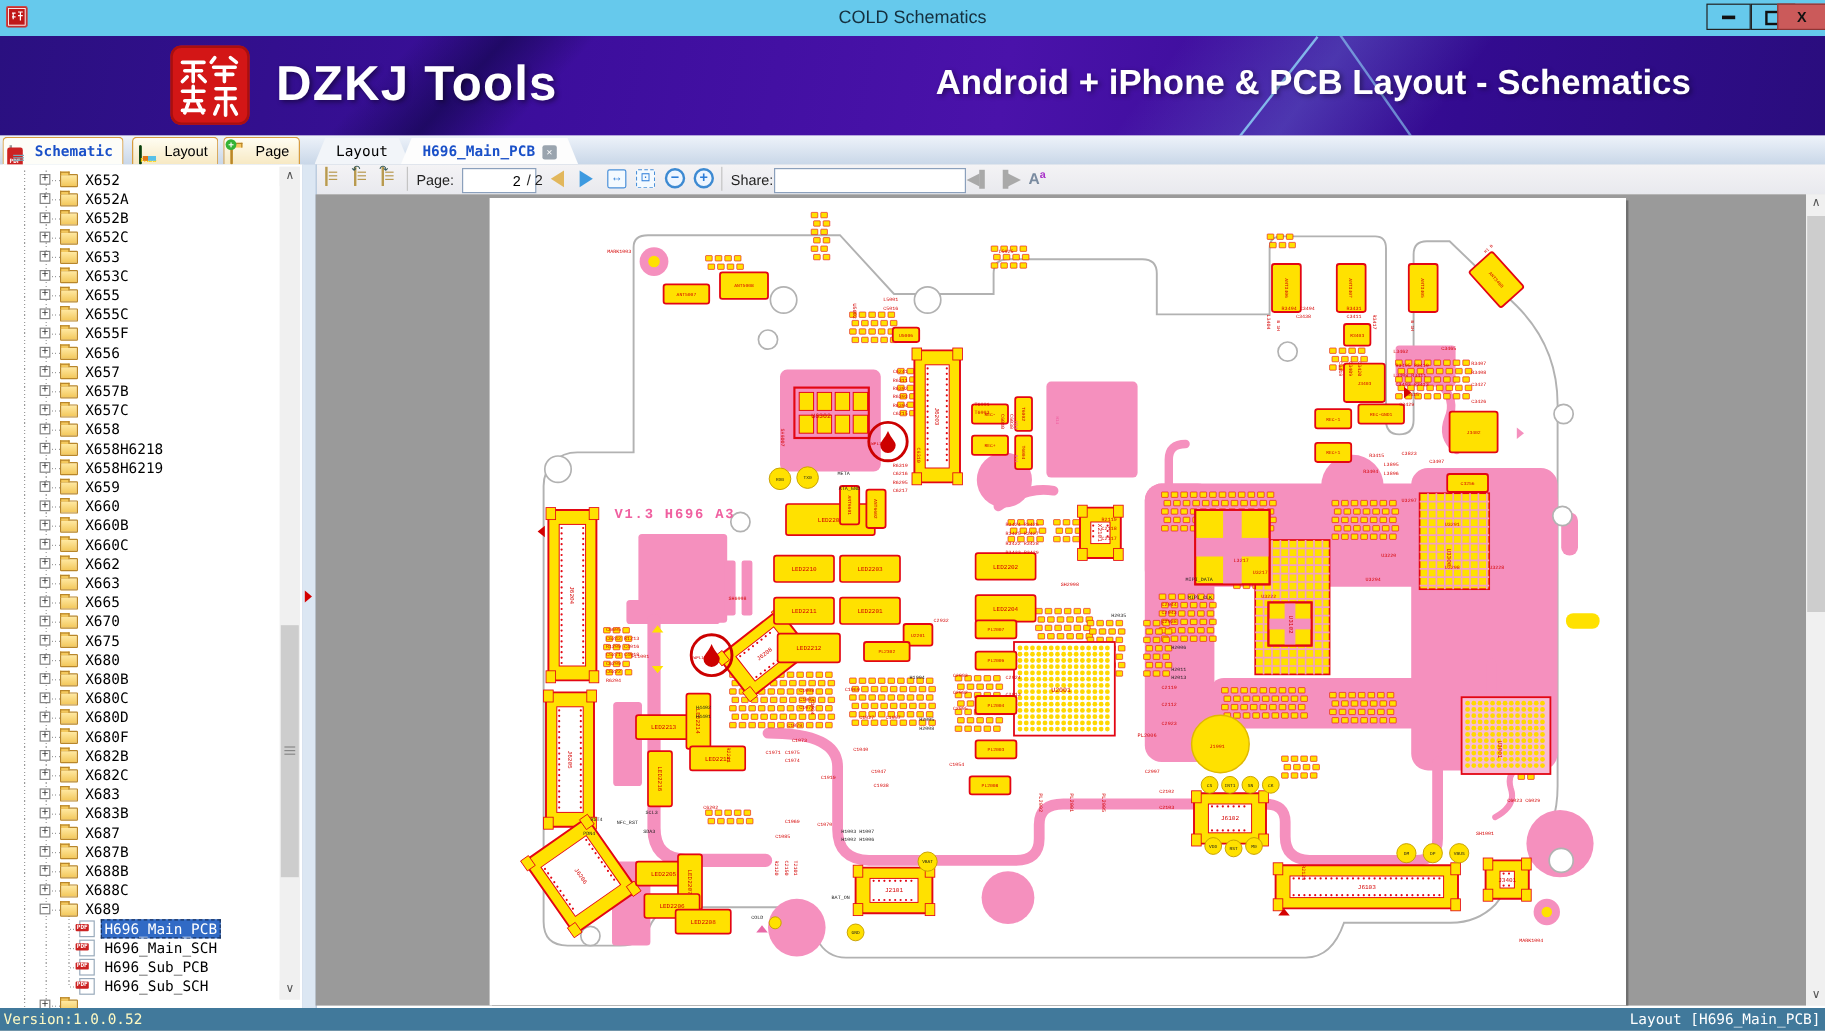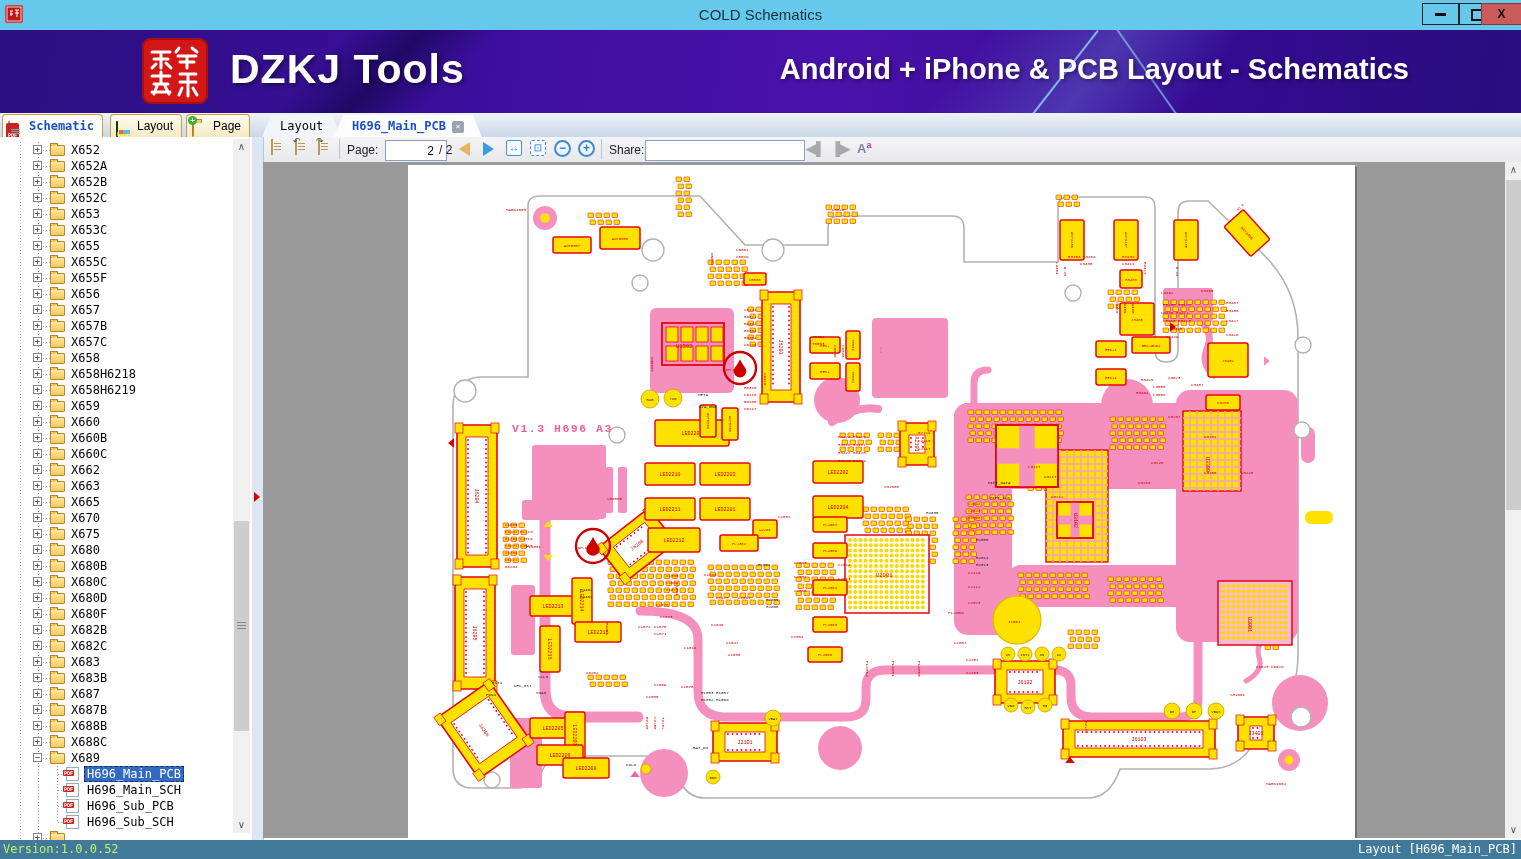--- a/index.html
+++ b/index.html
@@ -75,21 +75,21 @@
   .sthumb{position:absolute;left:1px;width:15px;background:#cdcdcd;}
   .grip{position:absolute;left:3px;width:9px;height:1px;background:#888;box-shadow:0 3px 0 #888,0 -3px 0 #888;}
   #splitter{position:absolute;left:252px;top:137px;width:11px;height:703px;background:#dce7f3;border-right:1px solid #b5c6da;}
   #splitarrow{position:absolute;left:2px;top:355px;width:0;height:0;border-top:5px solid transparent;border-bottom:5px solid transparent;border-left:6px solid #d40000;}
   
   #viewer{position:absolute;left:263px;top:162px;width:1242px;height:676px;background:#9a9a9a;overflow:hidden;}
   #page{position:absolute;left:145px;top:3px;width:947px;height:673px;background:#fff;box-shadow:2px 2px 0 #6f6f6f;}
   #vscroll{left:1505px;top:162px;width:16px;height:676px;position:absolute;background:#f0f0f0;}
   
   #statusbar{position:absolute;left:0;top:840px;width:100%;height:19px;background:#41799b;border-bottom:3px solid #5fa8d0;box-sizing:content-box;font-family:"DejaVu Sans Mono",monospace;font-size:12px;}
-  #st-left{position:absolute;left:3px;top:2px;color:#bef264;}
+  #st-left{position:absolute;left:3px;top:2px;color:#fef9c3;}
   #st-right{position:absolute;right:4px;top:2px;color:#fff;}
   svg text{font-family:"Liberation Mono",monospace;}
 </style>
 </head>
 <body>
 
 <div id="win">
 
   <div id="titlebar">
     <div id="appicon">

